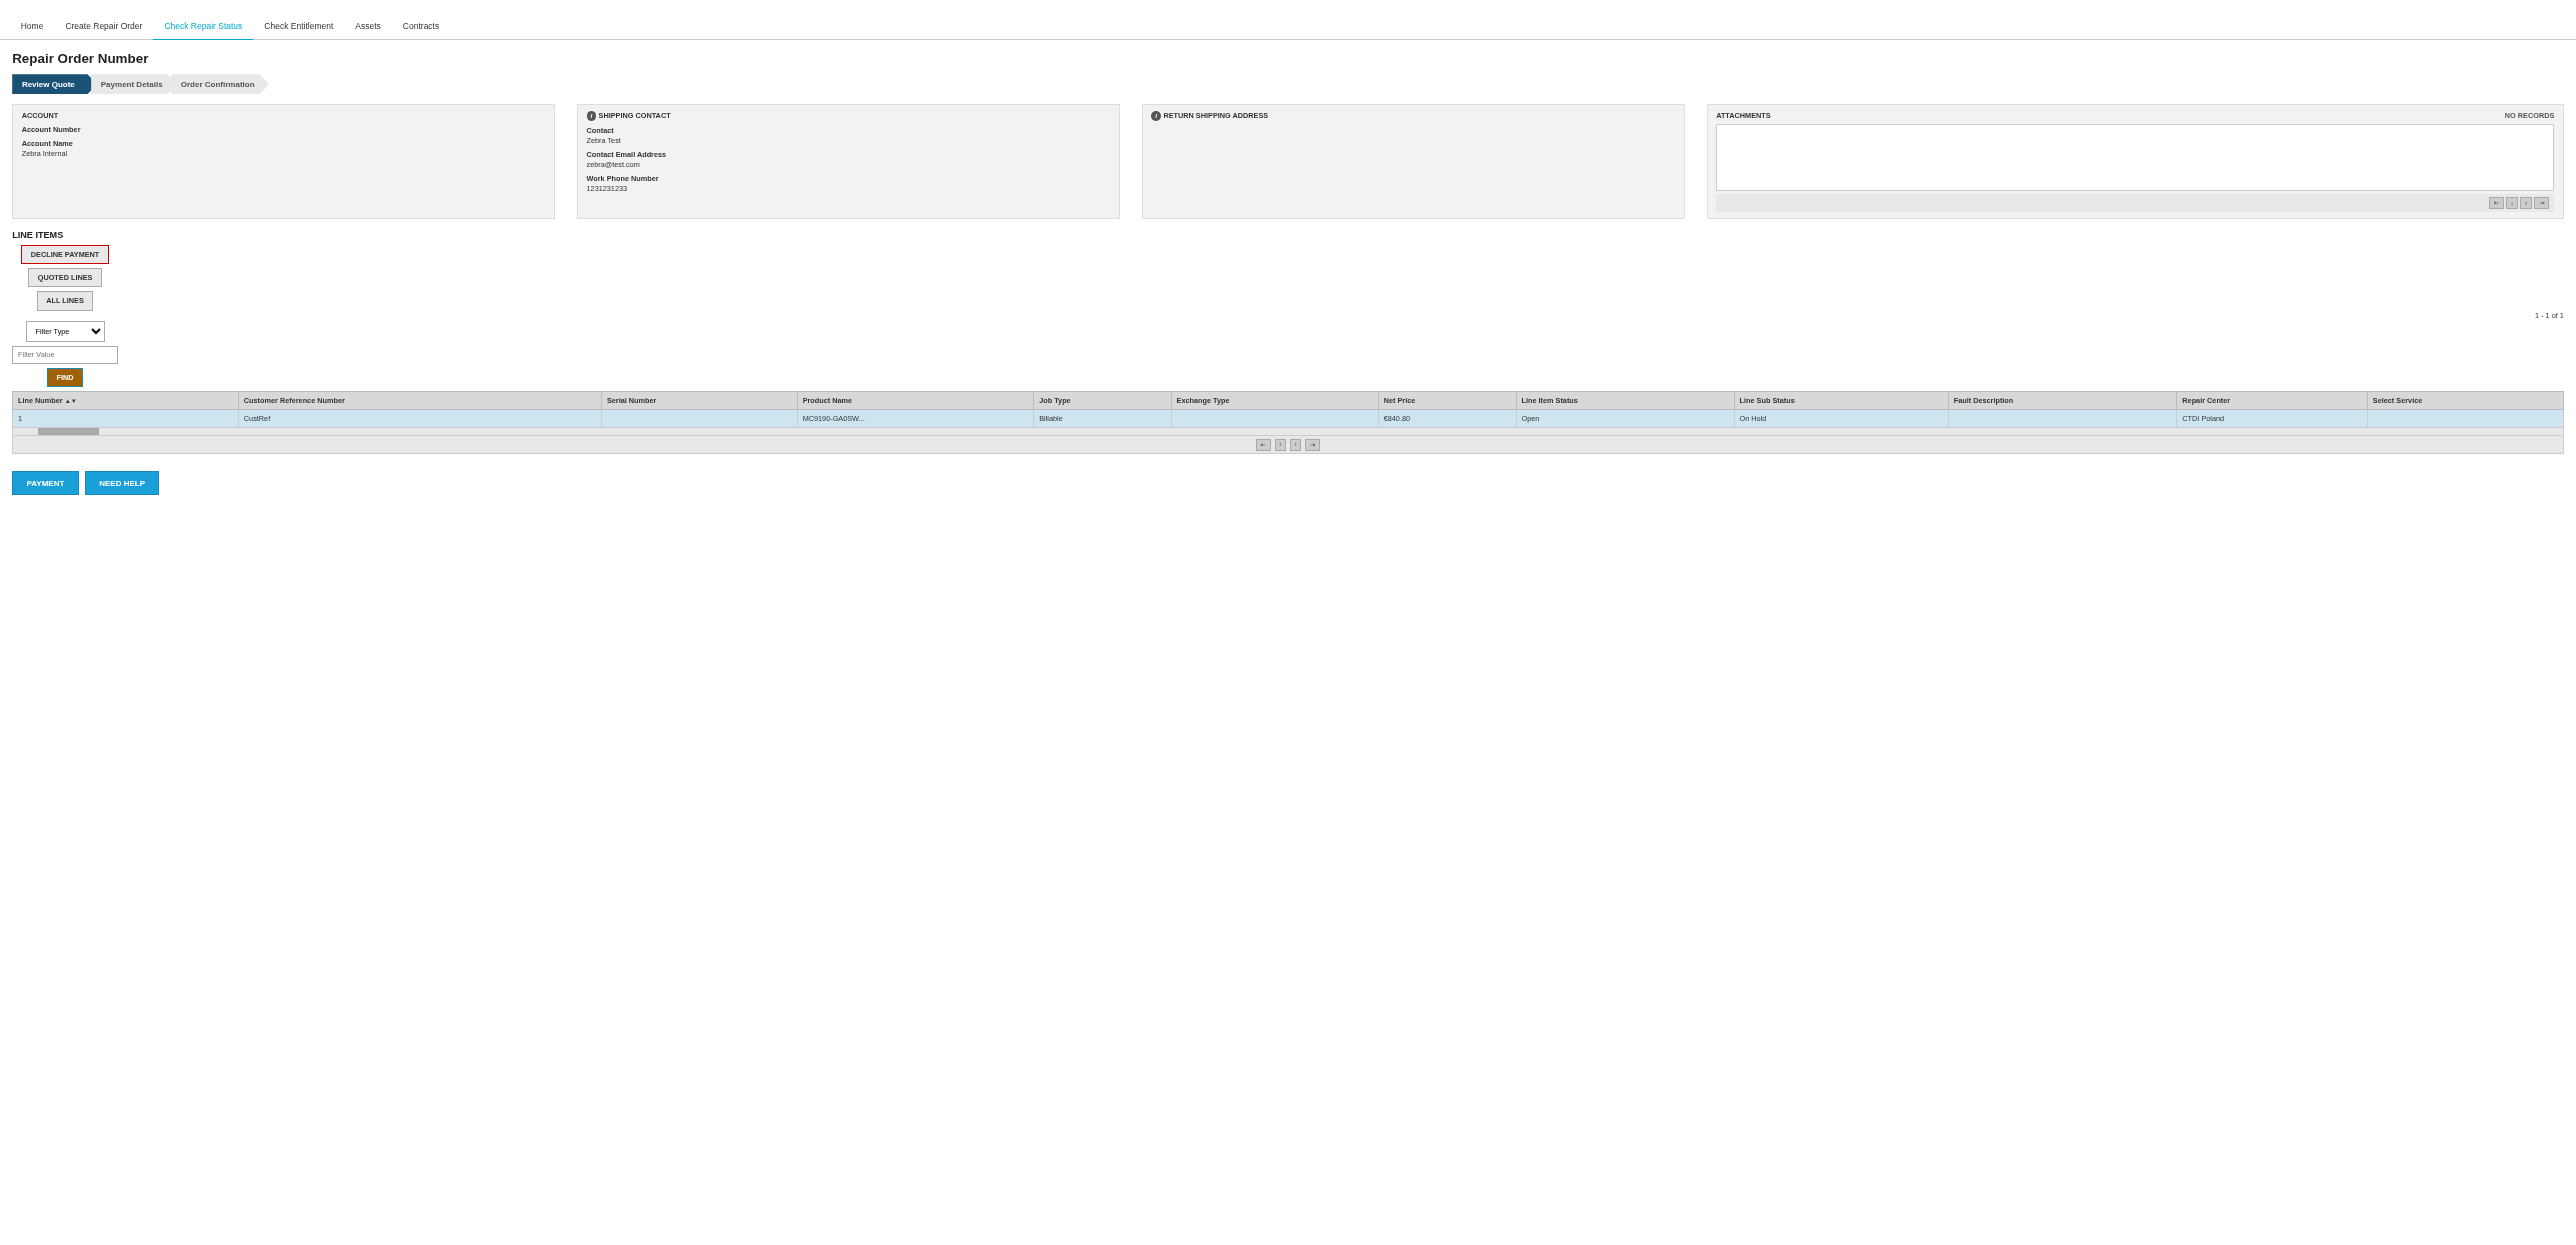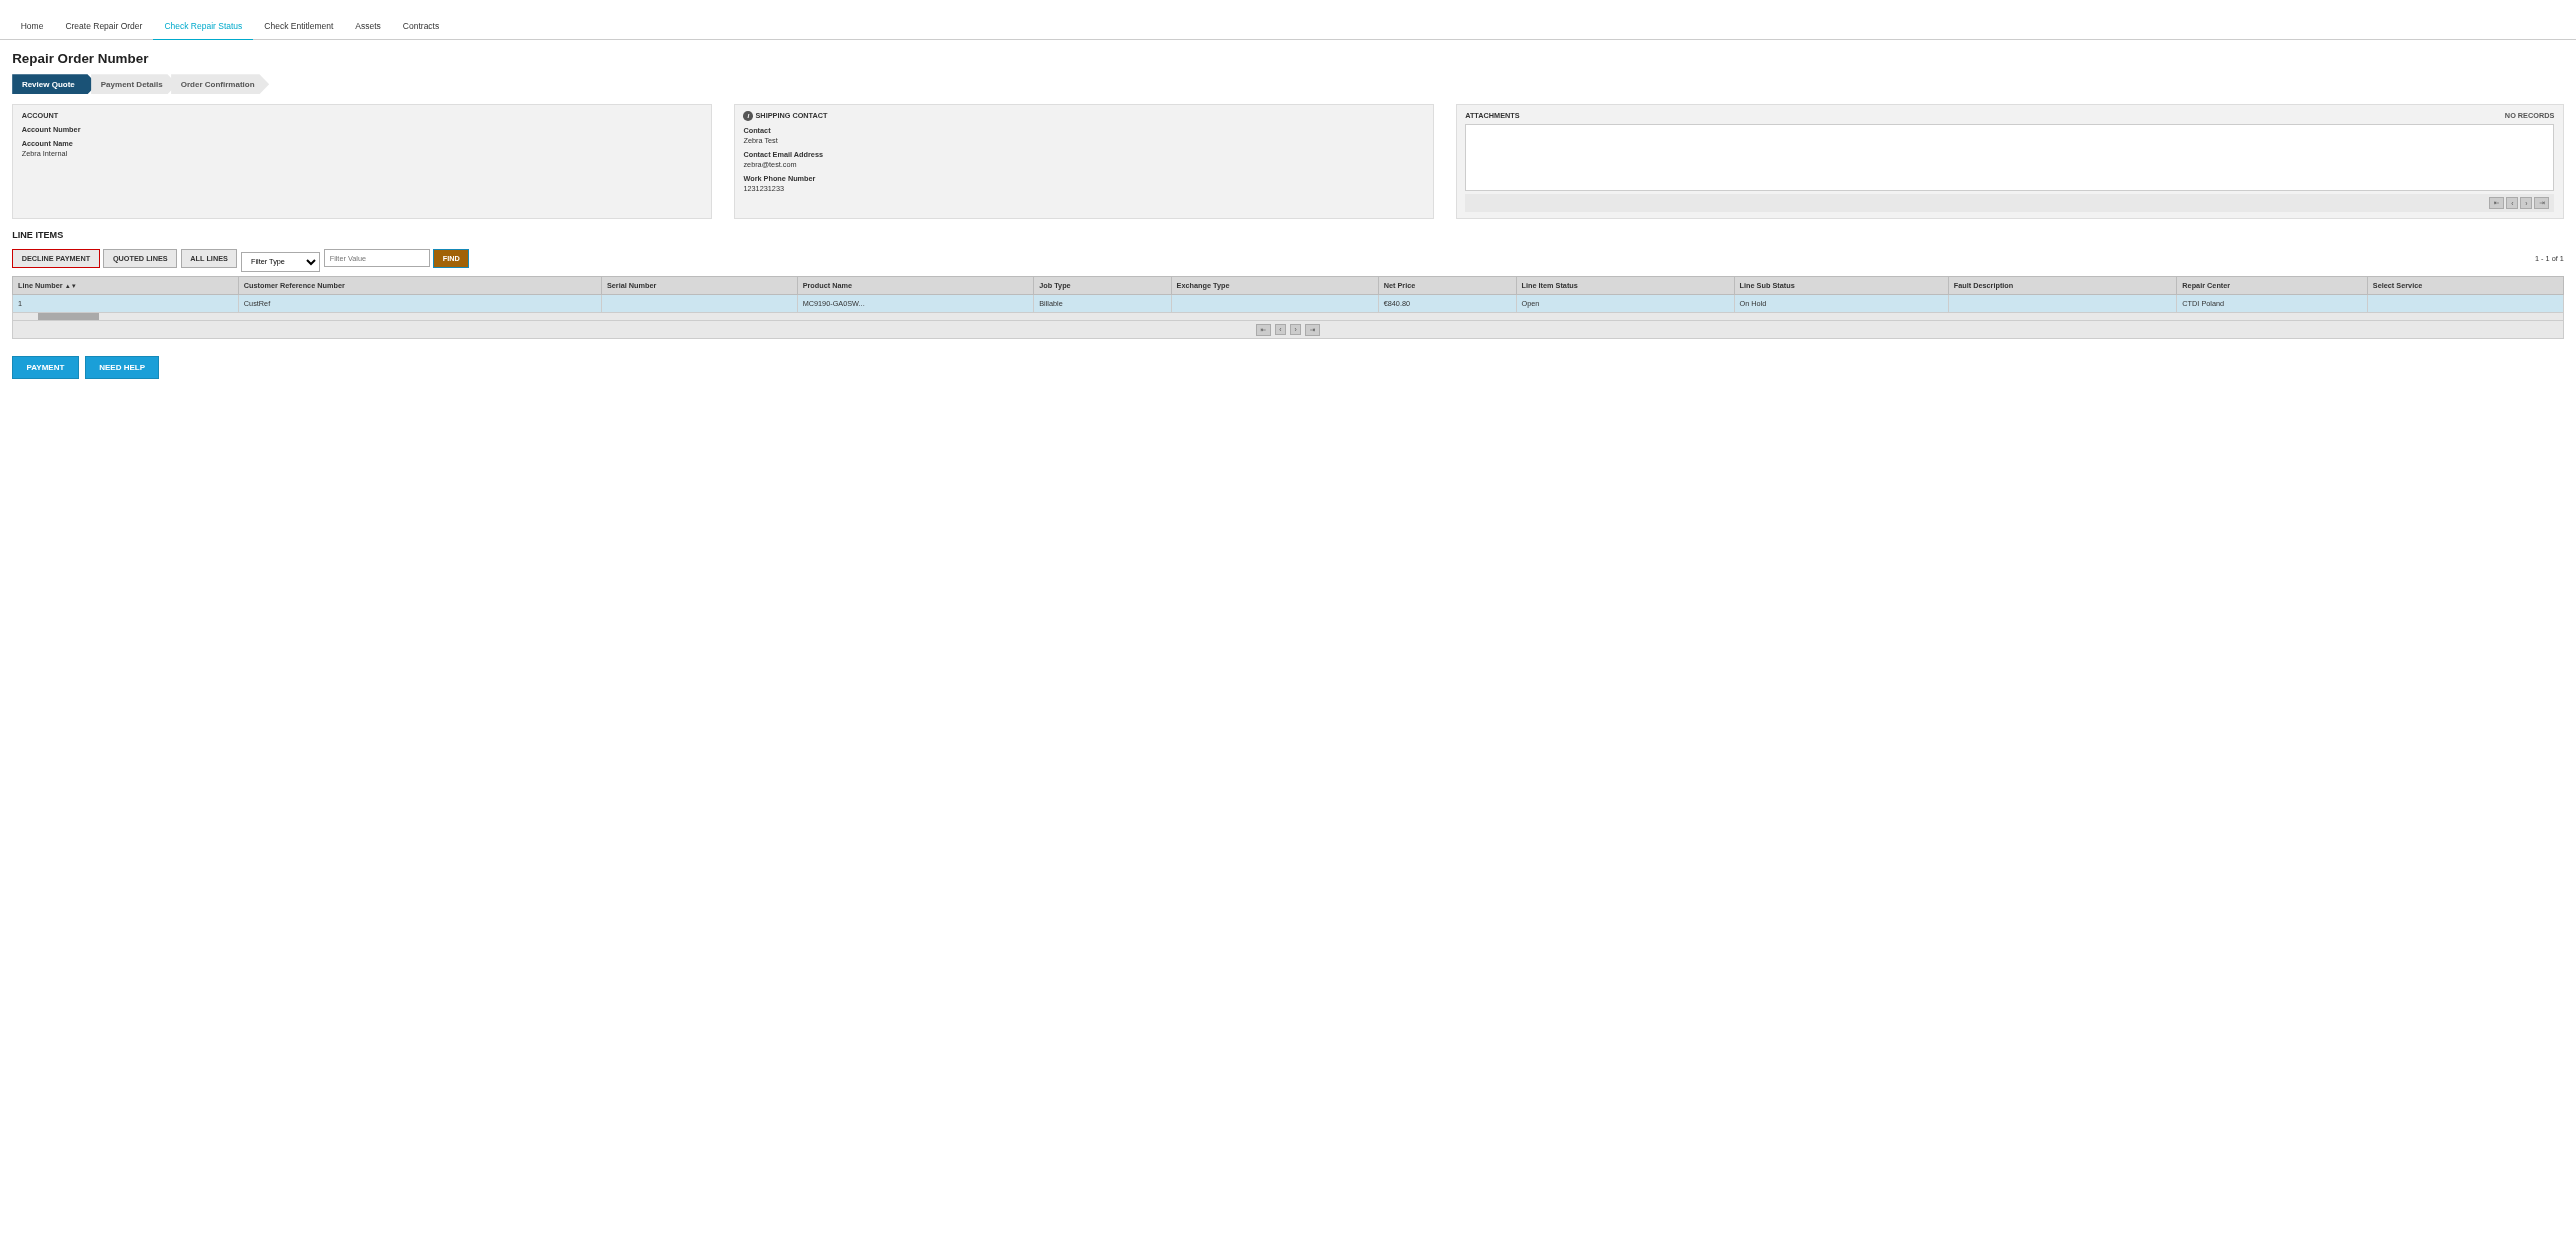--- a/index.html
+++ b/index.html
@@ -154,20 +154,21 @@
     .line-items-header {
       display: flex;
       align-items: center;
       justify-content: space-between;
       margin-bottom: 3.7px;
     }
     .line-items-controls {
       display: flex;
       align-items: center;
       gap: 3.7px;
+      flex-direction: column;
     }
     .pagination-info {
       font-size: 7.3px;
       color: #333;
     }
     .btn {
       padding: 4.3px 8.5px;
       font-size: 7.3px;
       font-weight: bold;
       cursor: pointer;
@@ -320,20 +321,26 @@
         <span>SHIPPING CONTACT</span>
       </div>
       <div class="info-field-label">Contact</div>
       <div class="info-field-value">Zebra Test</div>
       <div class="info-field-label">Contact Email Address</div>
       <div class="info-field-value">zebra@test.com</div>
       <div class="info-field-label">Work Phone Number</div>
       <div class="info-field-value">1231231233</div>
     </div>
 
+    <div class="info-box">
+      <div class="info-box-header">
+        <span class="info-icon">i</span>
+        <span>RETURN SHIPPING ADDRESS</span>
+      </div>
+    </div>
 
     <div class="info-box attachments-box">
       <div class="attachments-header">
         <span>ATTACHMENTS</span>
         <span class="attachments-no-records">No Records</span>
       </div>
       <div class="attachments-area"></div>
       <div class="attachments-pagination">
         <button class="pag-btn">⇤</button>
         <button class="pag-btn">‹</button>

